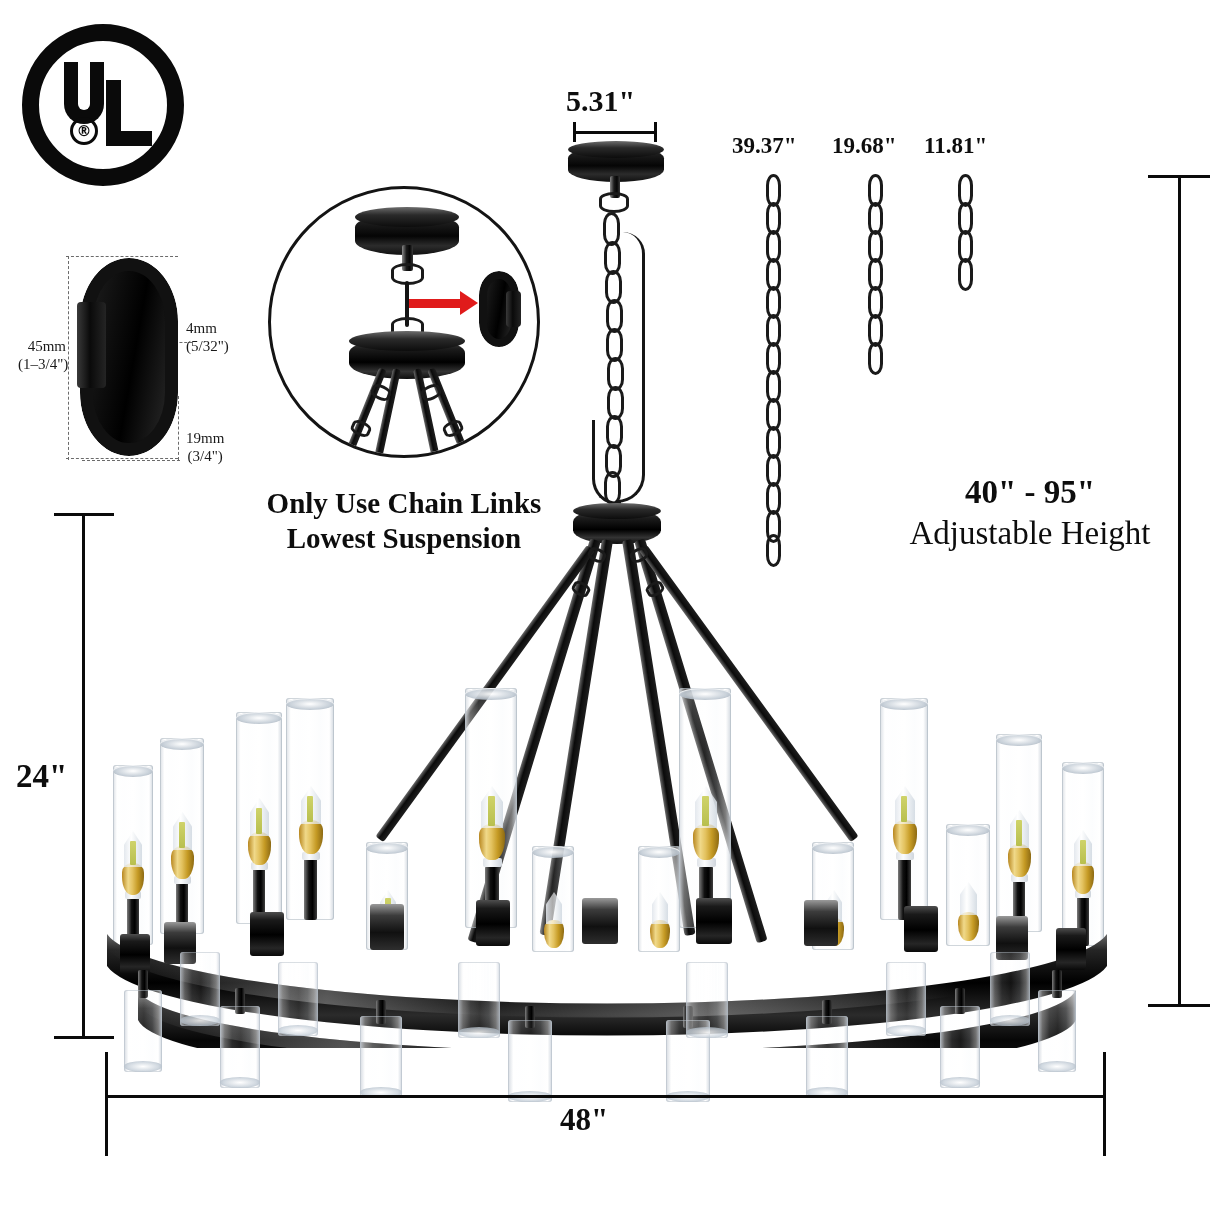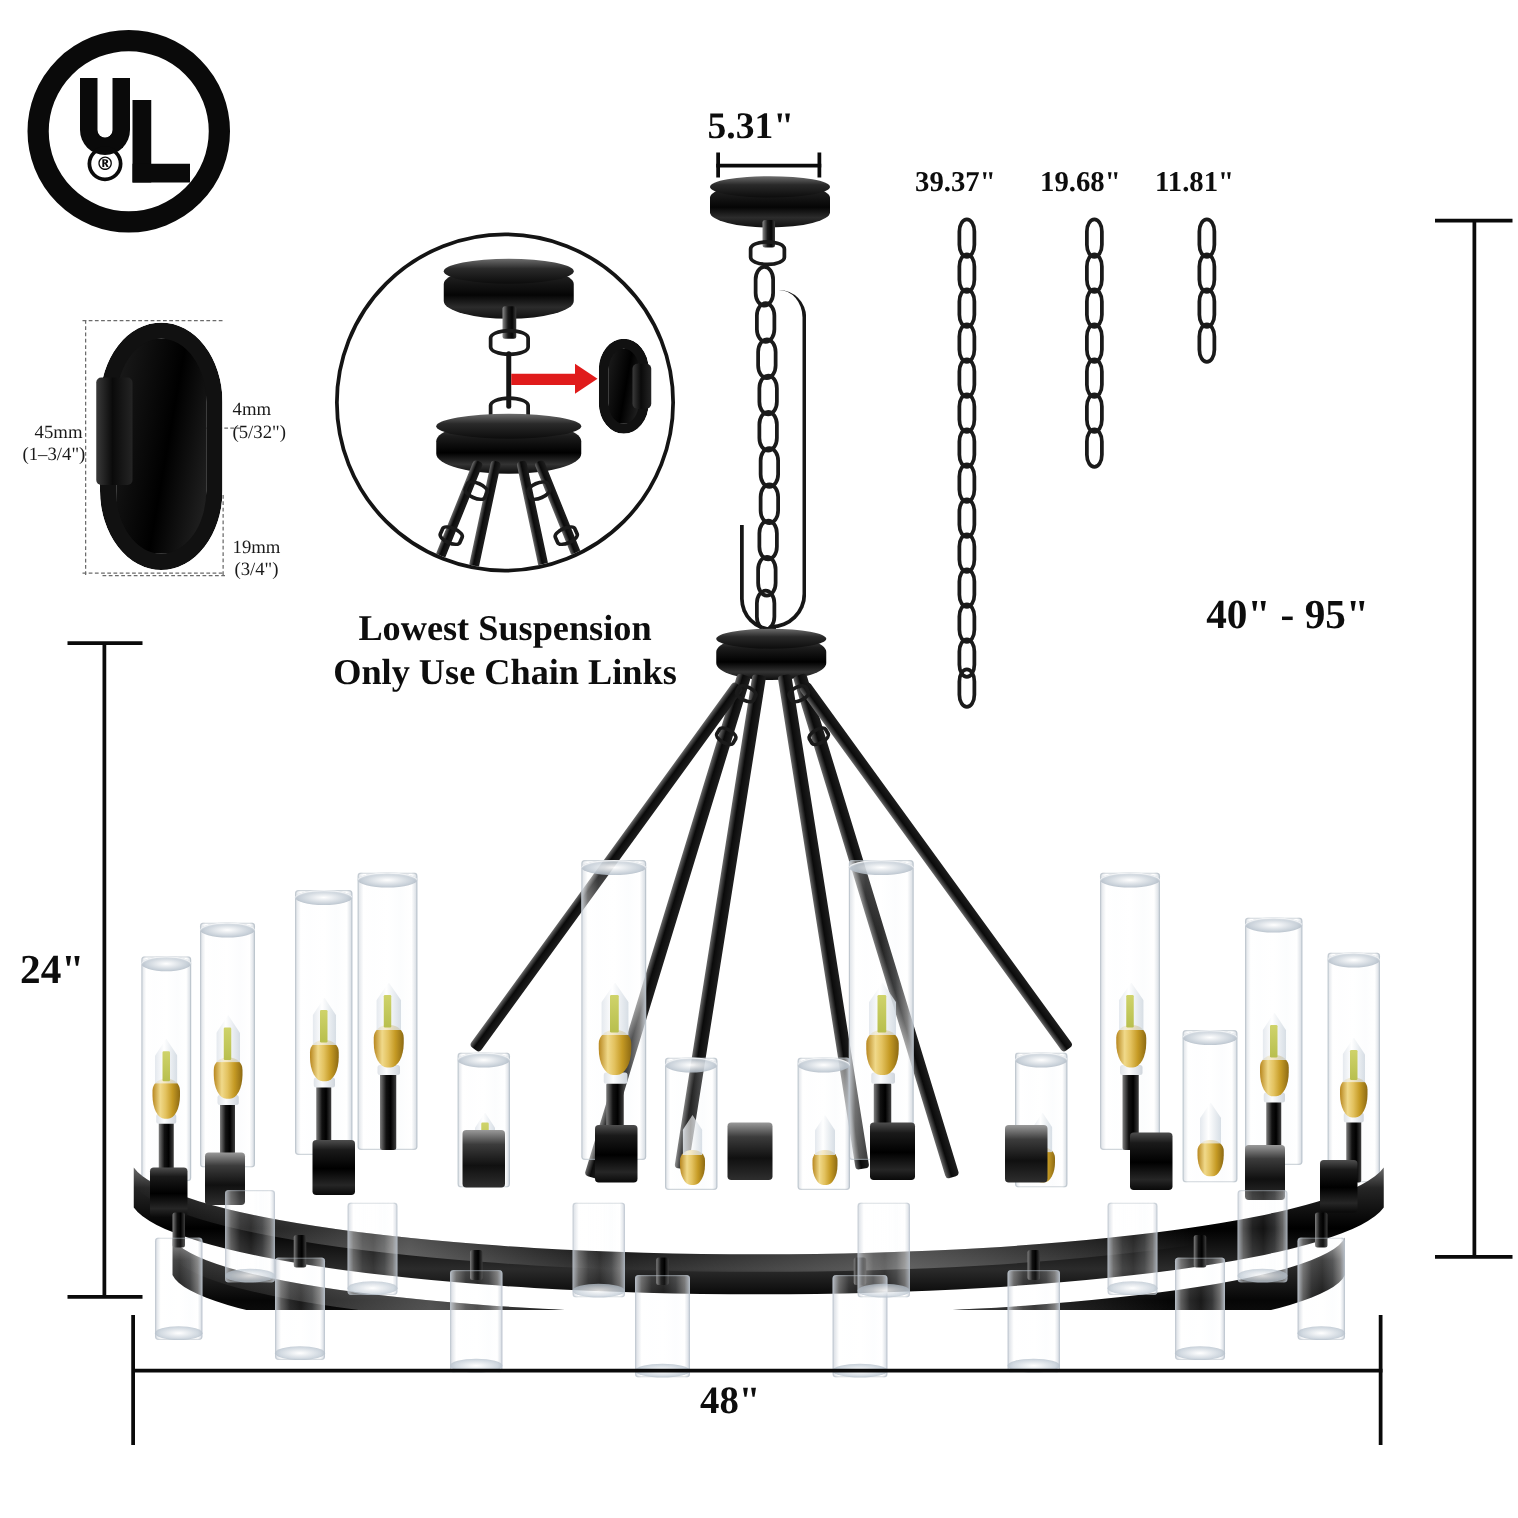--- a/index.html
+++ b/index.html
@@ -201,22 +201,22 @@
 
     <div class="abs arrow-red" style="left:138px;top:110px;width:52px;"></div>
 
     <div class="abs qlink" style="left:208px;top:82px;width:40px;height:76px;">
       <div class="oval" style="border-width:8px;"></div>
       <div class="sleeve" style="right:-2px;top:20px;width:15px;height:36px;"></div>
     </div>
   </div>
 
   <div class="abs dimtext t-cap" style="left:228px;top:486px;width:352px;">
+    <div>Only Use Chain Links</div>
     <div>Lowest Suspension</div>
-    <div>Only Use Chain Links</div>
   </div>
 
   <div class="abs dimtext t-canopy" style="left:566px;top:86px;">5.31"</div>
   <div class="abs rule-h" style="left:573px;top:131px;width:84px;"></div>
   <div class="abs cap-v" style="left:573px;top:122px;height:20px;"></div>
   <div class="abs cap-v" style="left:654px;top:122px;height:20px;"></div>
 
   <div class="abs" style="left:0;top:0;width:1214px;height:1214px;">
 
     <div class="abs canopy" style="left:568px;top:146px;width:96px;height:36px;"></div>
@@ -501,20 +501,21 @@
     <div class="abs" style="left:228px;top:44px;width:26px;height:120px;">
       <div class="abs link sm" style="left:4px;top:0px;width:15px;height:33px;"></div>
       <div class="abs link sm" style="left:4px;top:28px;width:15px;height:33px;"></div>
       <div class="abs link sm" style="left:4px;top:56px;width:15px;height:33px;"></div>
       <div class="abs link sm" style="left:4px;top:84px;width:15px;height:33px;"></div>
     </div>
   </div>
 
   <div class="abs dimtext t-adj" style="left:880px;top:472px;width:300px;">
     <div style="font-weight:bold;">40" - 95"</div>
+    <div>Adjustable Height</div>
   </div>
 
   <div class="abs rule-v" style="left:1178px;top:176px;height:830px;"></div>
   <div class="abs cap-h" style="left:1148px;top:175px;width:62px;"></div>
   <div class="abs cap-h" style="left:1148px;top:1004px;width:62px;"></div>
 
   <div class="abs rule-v" style="left:82px;top:514px;height:524px;"></div>
   <div class="abs cap-h" style="left:54px;top:513px;width:60px;"></div>
   <div class="abs cap-h" style="left:54px;top:1036px;width:60px;"></div>
   <div class="abs dimtext t-h24" style="left:16px;top:760px;">24"</div>

